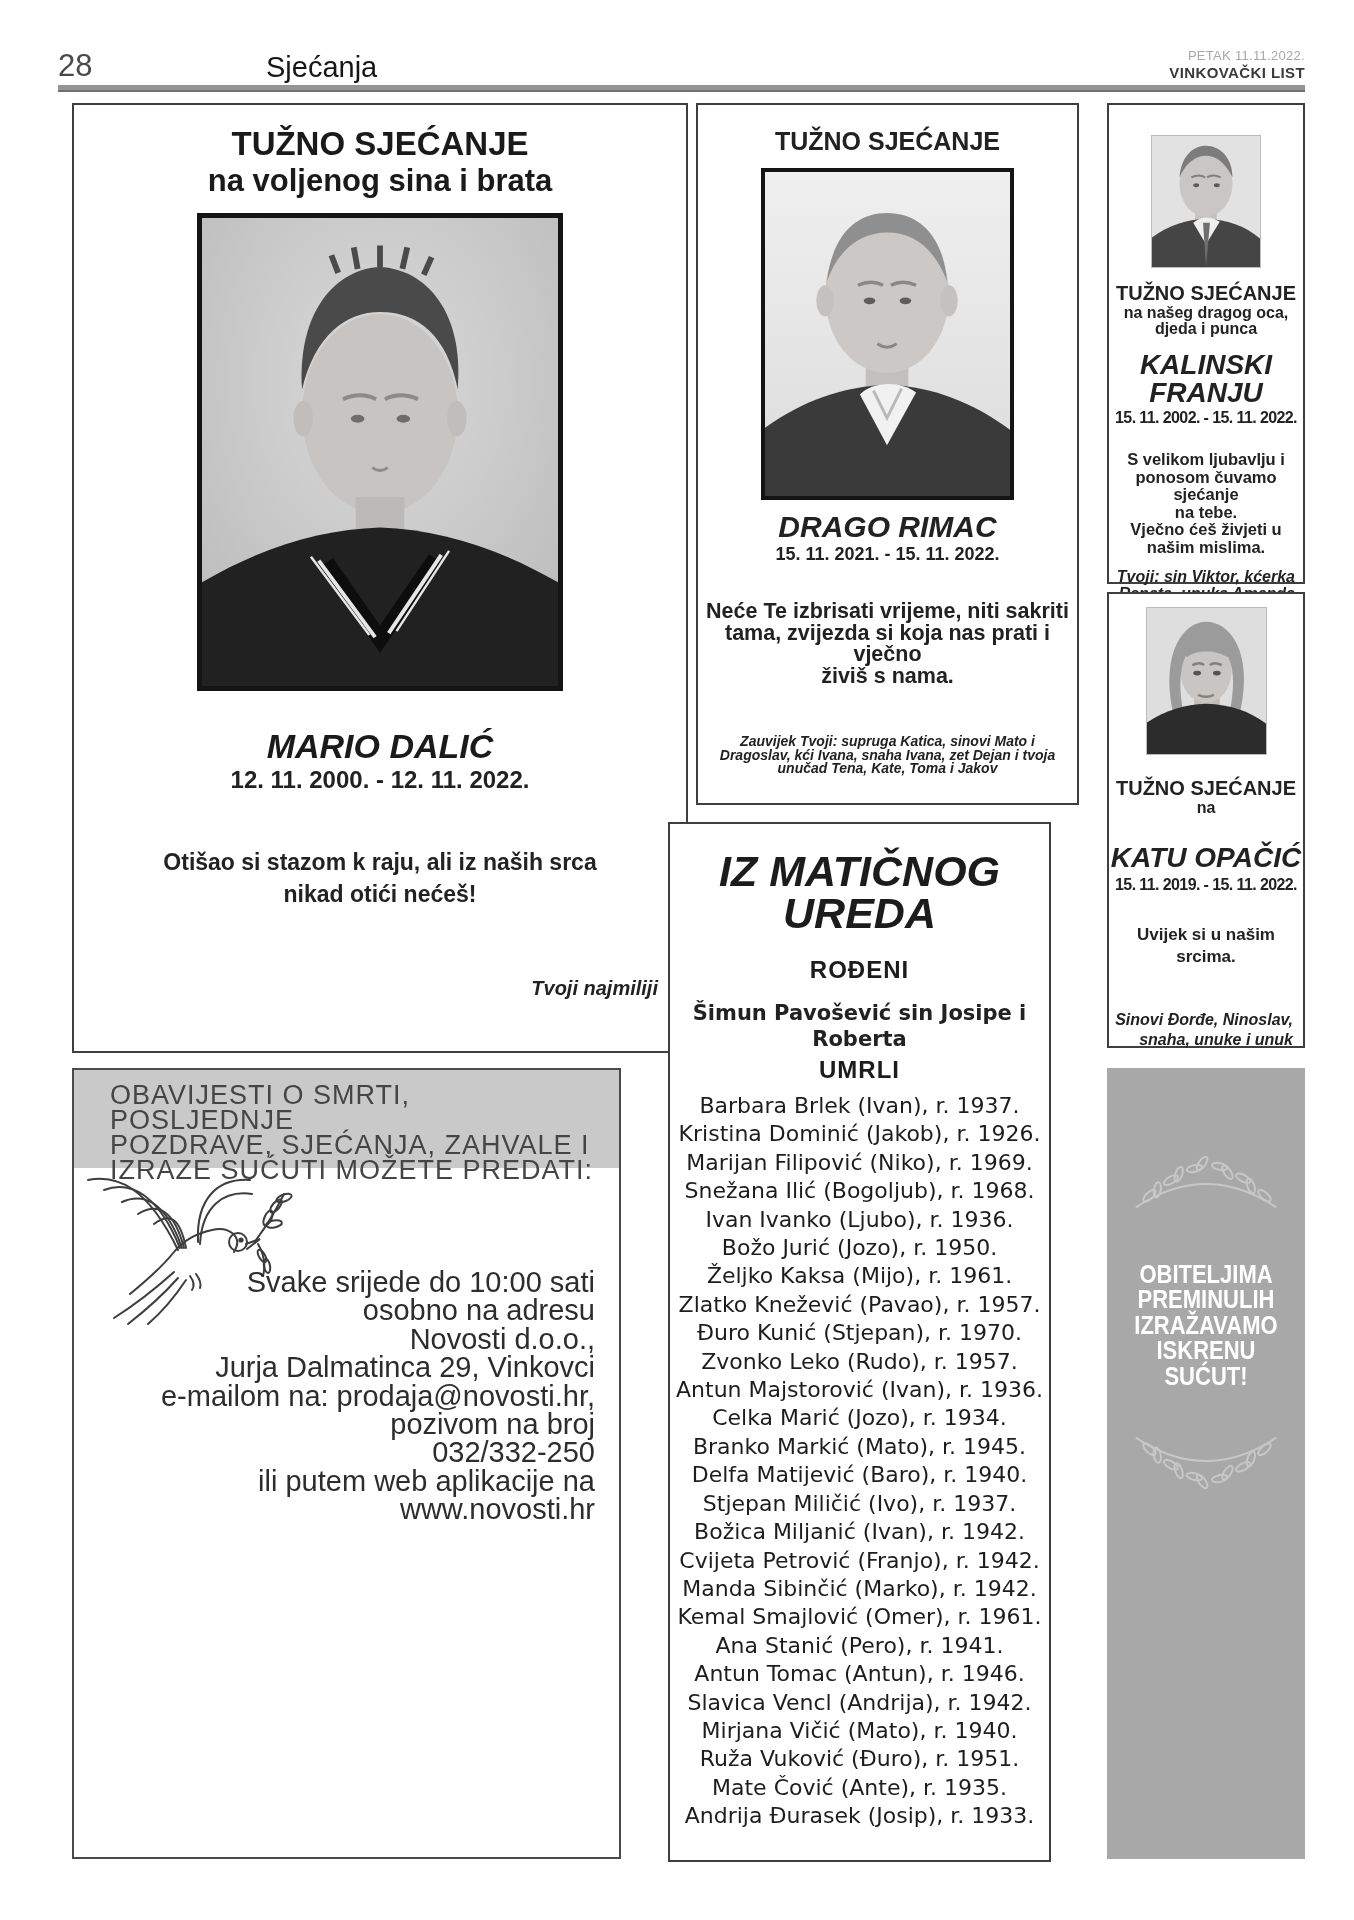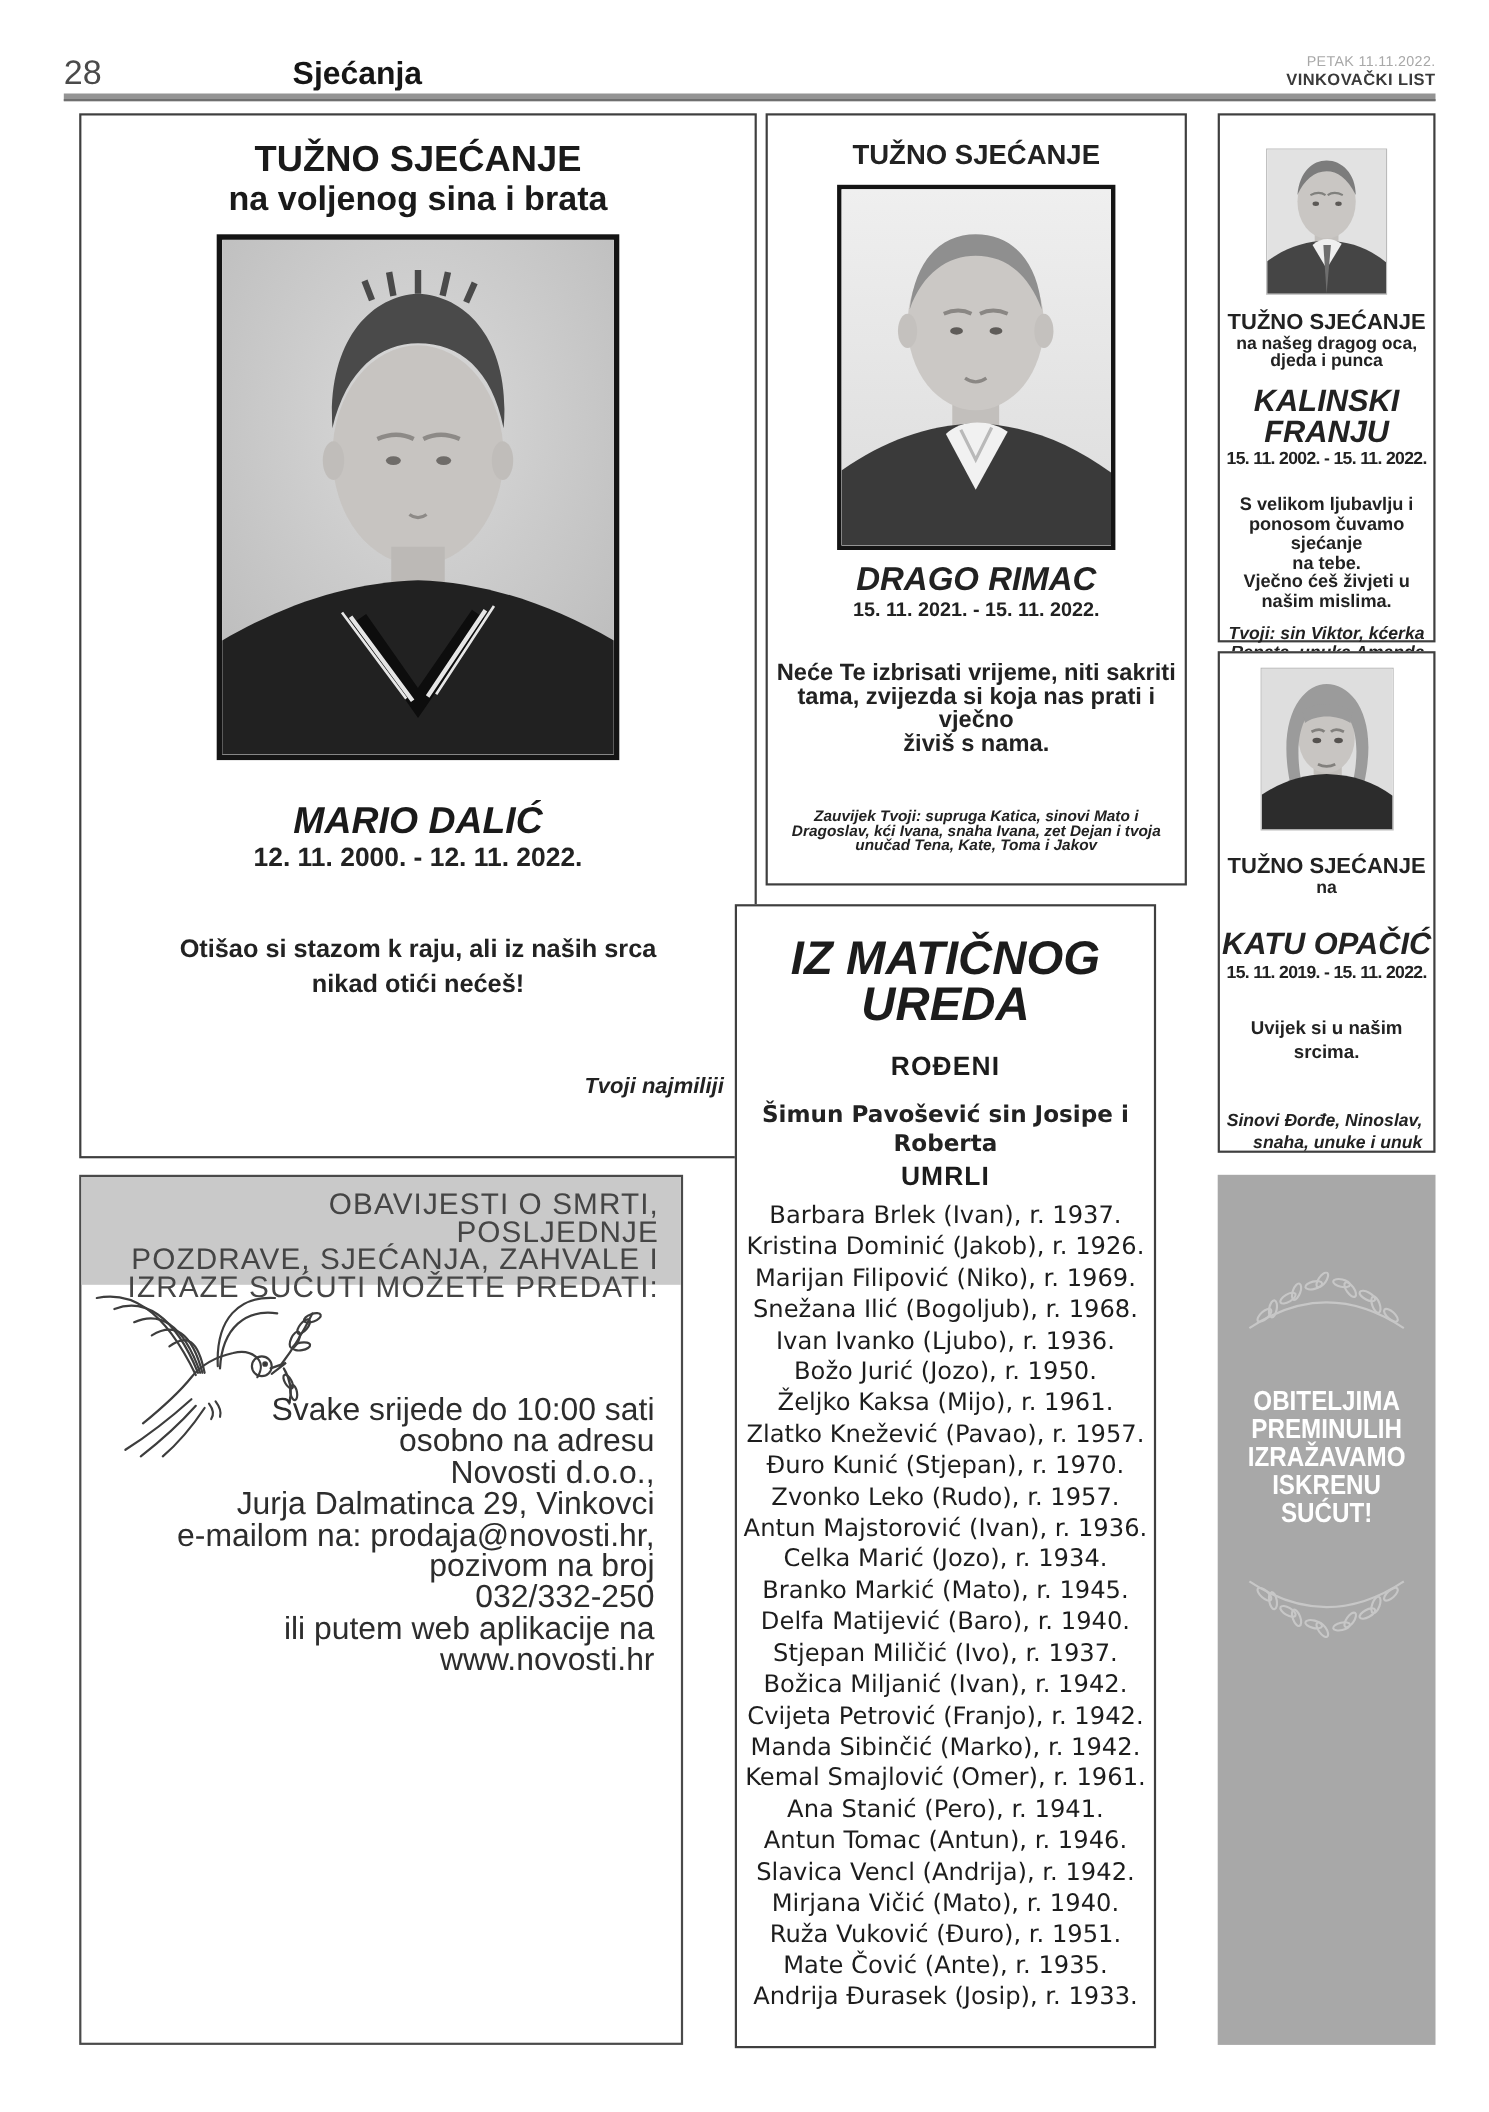--- a/index.html
+++ b/index.html
@@ -1,21 +1,21 @@
 <!DOCTYPE html>
 <html><head>
 <meta charset="utf-8">
 <style>
   * { box-sizing: border-box; }
   body { margin:0; background:#ffffff; font-family:"Liberation Sans","DejaVu Sans",sans-serif; color:#222; }
   .page { position:relative; width:1354px; height:1920px; background:#fff; overflow:hidden; }
 
   
   .hdr-num { position:absolute; left:58px; top:48px; font-size:31px; font-weight:300; color:#4a4a4a; }
-  .hdr-section { position:absolute; left:266px; top:51px; font-size:29px; font-weight:700; color:#161616; }
+  .hdr-section { position:absolute; left:266px; top:51px; font-size:29px; font-weight:400; color:#161616; }
   .hdr-right { position:absolute; right:49px; top:49px; text-align:right; line-height:1.15; }
   .hdr-date { font-size:13px; font-weight:500; color:#a8a8a8; letter-spacing:.3px; }
   .hdr-masthead { font-size:15px; font-weight:700; color:#3a3a3a; letter-spacing:.4px; }
   .hdr-rule { position:absolute; left:58px; top:85px; width:1247px; height:7px; background:#949494; border-bottom:2px solid #6f6f6f; }
 
   
   .box { position:absolute; border:2px solid #3f3f3f; background:#fff; text-align:center; }
   .pre { white-space:pre-line; }
 
   
@@ -58,21 +58,21 @@
   .kal-name  { margin-top:14px; font-size:28px; line-height:28px; font-weight:800; font-style:italic; }
   .katu-name { margin-top:26px; font-size:28px; font-weight:800; font-style:italic; }
   .sm-dates  { margin-top:2px; font-size:16px; font-weight:700; letter-spacing:-0.6px; white-space:nowrap; }
   .kal-msg   { margin-top:24px; font-size:16.5px; font-weight:700; line-height:17.5px; }
   .katu-msg  { margin-top:30px; font-size:17px; font-weight:700; line-height:22px; }
   .kal-family  { margin-top:12px; font-size:16px; font-weight:700; font-style:italic; line-height:17px; text-align:right; padding-right:8px; }
   .katu-family { margin-top:42px; font-size:16px; font-weight:700; font-style:italic; line-height:20px; text-align:right; padding-right:10px; }
 
   
   #box-submission { left:72px; top:1068px; width:549px; height:791px; border-color:#4a4a4a; text-align:left; }
-  .sub-band { height:98px; background:#c9c9c9; padding:13px 20px 0 36px;text-align:right; }
+  .sub-band { height:98px; background:#c9c9c9; padding:13px 20px 0 36px; }
   .sub-band .pre { font-size:27px; line-height:25px; font-weight:300; color:#454545; letter-spacing:1px; }
   .sub-dove { position:absolute; left:4px; top:98px; width:232px; height:162px; }
   .sub-info { position:absolute; right:24px; top:198px; width:480px; text-align:right;
               font-size:29px; line-height:28.4px; font-weight:400; color:#2d2d2d; }
 
   
   #box-condolence { left:1107px; top:1068px; width:198px; height:791px; background:#a8a8a8; border:none; }
   .laurel { display:block; width:156px; height:58px; margin:0 auto; }
   .laurel-top { margin-top:88px; }
   .laurel-bottom { margin-top:42px; transform:scaleY(-1); }

